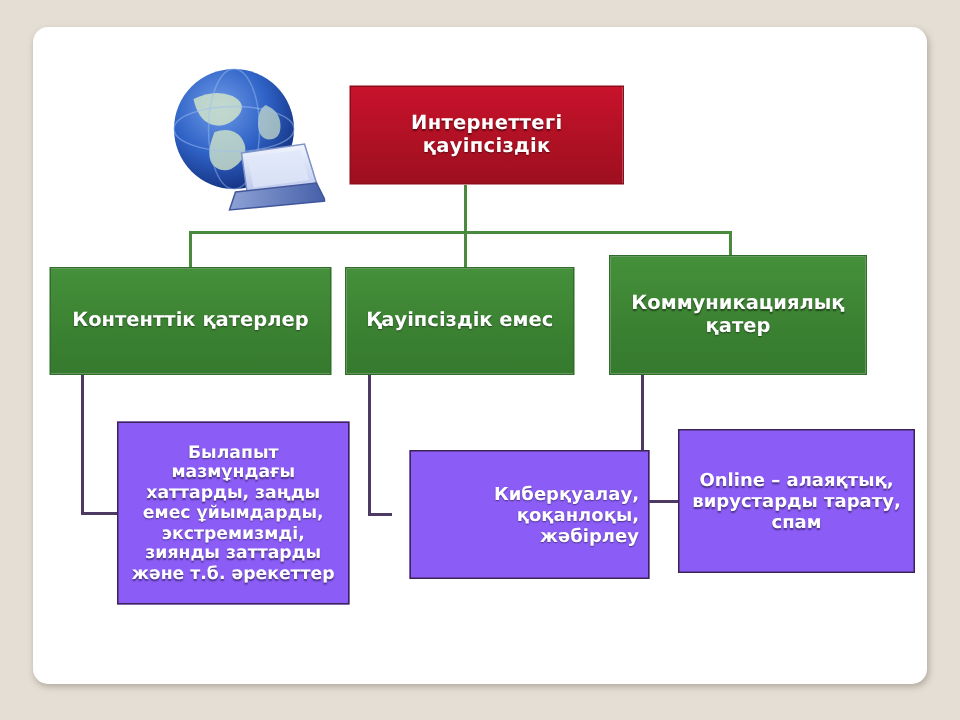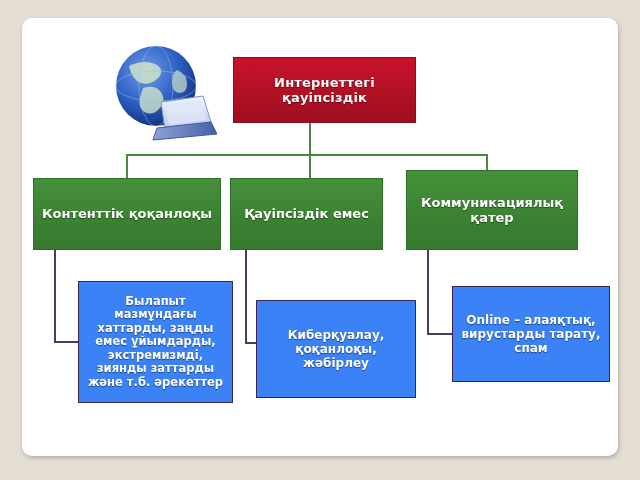--- a/index.html
+++ b/index.html
@@ -33,26 +33,26 @@
   .green{
     background:linear-gradient(180deg,#45903a 0%,#3b8132 60%,#357a2e 100%);
     border:1px solid #2f6e28;
     font-size:13px;font-weight:600;
   }
   #g1{left:33px;top:178px;width:188px;height:72px;}
   #g2{left:230px;top:178px;width:153px;height:72px;}
   #g3{left:406px;top:170px;width:172px;height:80px;}
   
   .purple{
-    background:#3b82f6;
+    background:#8b5cf6;
     border:1px solid #3d2457;
     font-size:12px;font-weight:600;
   }
   #p1{left:78px;top:281px;width:155px;height:122px;font-size:11.5px;}
-  #p2{left:256px;top:300px;width:160px;height:98px;}
+  #p2{left:273px;top:300px;width:160px;height:86px;text-align:right;}
   #p3{left:452px;top:286px;width:158px;height:96px;}
   
   #logo{
     position:absolute;left:99px;top:36px;width:118px;height:106px;
     overflow:hidden;
   }
   #logo .sky{position:absolute;inset:0;background:#ffffff;}
   #logo svg{position:absolute;left:0;top:0;}
   #logo .word{
     position:absolute;left:8px;top:54px;width:102px;text-align:center;
@@ -113,19 +113,19 @@
     <g>
       <path d="M62,66 L104,60 L112,86 L66,94 Z" fill="url(#lid)" stroke="#7f93c8" stroke-width="1"></path>
       <path d="M58,92 L112,86 L118,98 L54,104 Z" fill="url(#base)" stroke="#42579b" stroke-width="1"></path>
       <path d="M66,69 L101,64 L107,84 L70,89 Z" fill="#dfe7f8" opacity=".75"></path>
     </g>
   </svg>
 </div>
 
 <div class="node" id="root">Интернеттегі қауіпсіздік</div>
 
-<div class="node green" id="g1">Контенттік қоқанлоқы</div>
+<div class="node green" id="g1">Контенттік қатерлер</div>
 <div class="node green" id="g2">Қауіпсіздік емес</div>
 <div class="node green" id="g3">Коммуникациялық қатер</div>
 
 <div class="node purple" id="p1">Былапыт мазмұндағы хаттарды, заңды емес ұйымдарды, экстремизмді, зиянды заттарды және т.б. әрекеттер</div>
 <div class="node purple" id="p2">Киберқуалау, қоқанлоқы, жәбірлеу</div>
 <div class="node purple" id="p3">Online – алаяқтық, вирустарды тарату, спам</div>
 
 </body></html>

